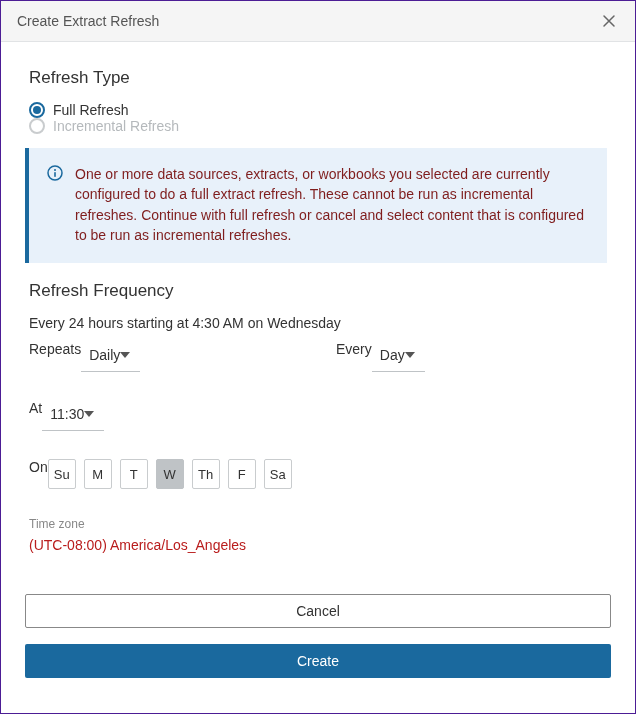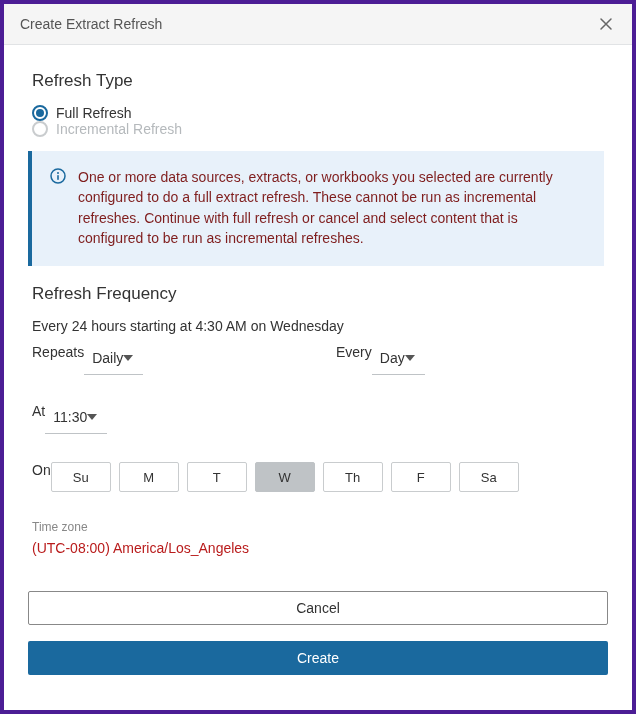--- a/index.html
+++ b/index.html
@@ -8,21 +8,21 @@
     font-family: "Segoe UI", Arial, sans-serif;
     background: #fff;
     color: #333;
     width: 636px;
     height: 714px;
     overflow: hidden;
   }
   .dialog {
     width: 100%;
     height: 100%;
-    border: 4px solid #4c1d95;
+    border: 1px solid #4c1d95;
     display: flex;
     flex-direction: column;
   }
   .titlebar {
     background: #f5f5f5;
     border-bottom: 1px solid #e1e3e5;
     padding: 10px 16px;
     display: flex;
     align-items: center;
     justify-content: space-between;
@@ -130,21 +130,21 @@
     border-left: 5px solid transparent;
     border-right: 5px solid transparent;
     border-top: 6px solid #555;
     margin-right: 6px;
   }
   .days {
     display: flex;
     gap: 8px;
   }
   .day-btn {
-    width: 60px;
+    width: 28px;
     height: 30px;
     border: 1px solid #c9ccce;
     border-radius: 2px;
     background: #fff;
     display: flex;
     align-items: center;
     justify-content: center;
     font-size: 13px;
     color: #333;
     cursor: pointer;

